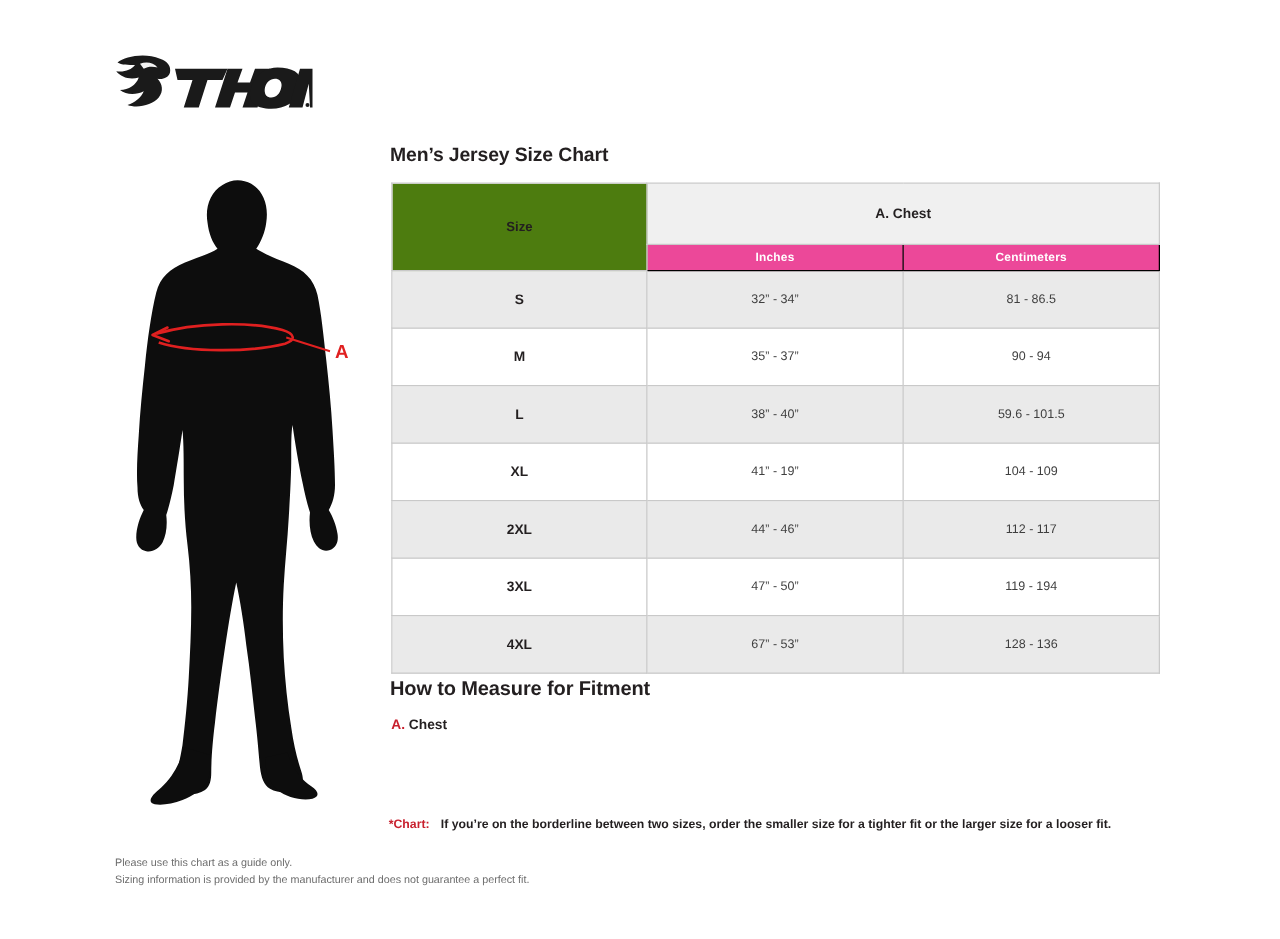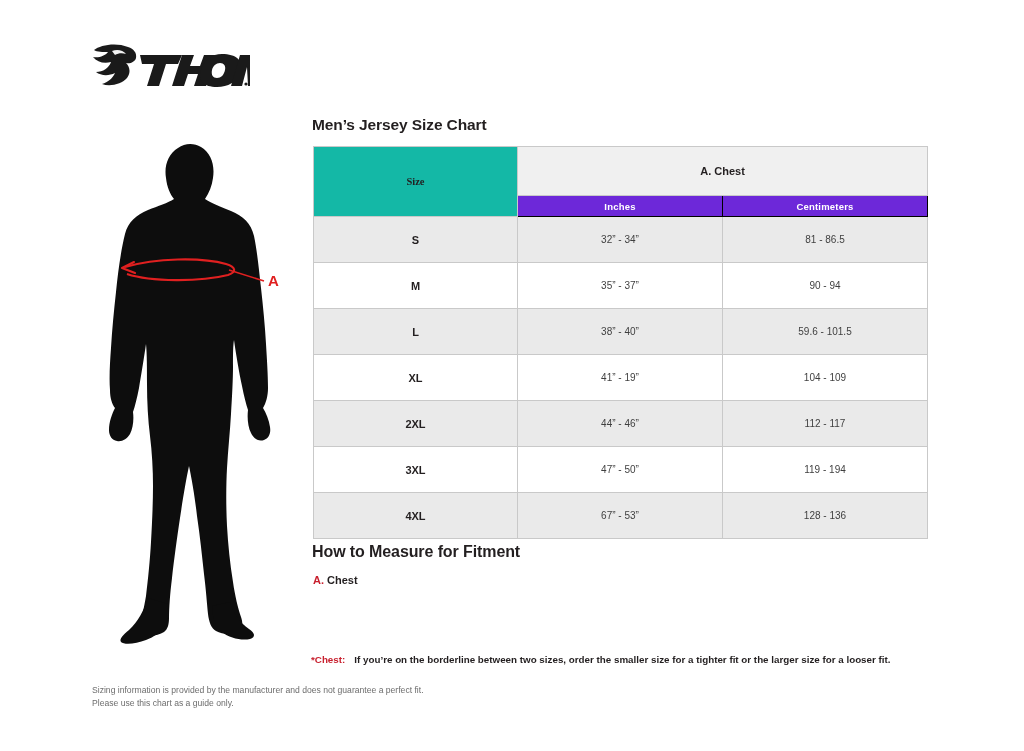--- a/index.html
+++ b/index.html
@@ -63,36 +63,35 @@
 
   #size-table th,
   #size-table td {
     border: 1px solid #c9c9c9;
     text-align: center;
     vertical-align: middle;
     font-size: 10.5px;
     color: #3a3a3a;
   }
   #size-table th.hdr-size {
-    background: #14b8a6;
+    background: #4d7c0f;
     font-size: 10.5px;
     font-weight: bold;
     color: #231f20;
     height: 64px;
-    font-family: Liberation Serif, serif;
   }
   #size-table th.hdr-group {
     background: #f0f0f0;
     font-size: 11px;
     font-weight: bold;
     color: #231f20;
     height: 46px;
   }
   #size-table th.hdr-unit {
-    background: #6d28d9;
+    background: #ec4899;
     color: #ffffff;
     font-size: 9.5px;
     font-weight: bold;
     height: 18px;
     border-color: #000000;
     letter-spacing: 0.2px;
   }
   #size-table td {
     height: 43px;
   }
@@ -297,19 +296,19 @@
 <div id="howto-heading">How to Measure for Fitment</div>
 
 <div id="howto-block">
   <div id="howto-label">
     <span class="accent">A.</span>
     <span>Chest</span>
   </div>
 </div>
 
 <div id="note-line">
-  <span class="note-tag">*Chest:</span><span>If you’re on the borderline between two sizes, order the smaller size for a tighter fit or the larger size for a looser fit.</span>
+  <span class="note-tag">*Chart:</span><span>If you’re on the borderline between two sizes, order the smaller size for a tighter fit or the larger size for a looser fit.</span>
 </div>
 
 <div id="disclaimer">
+  <div>Please use this chart as a guide only.</div>
   <div>Sizing information is provided by the manufacturer and does not guarantee a perfect fit.</div>
-  <div>Please use this chart as a guide only.</div>
 </div>
 
 </body></html>

